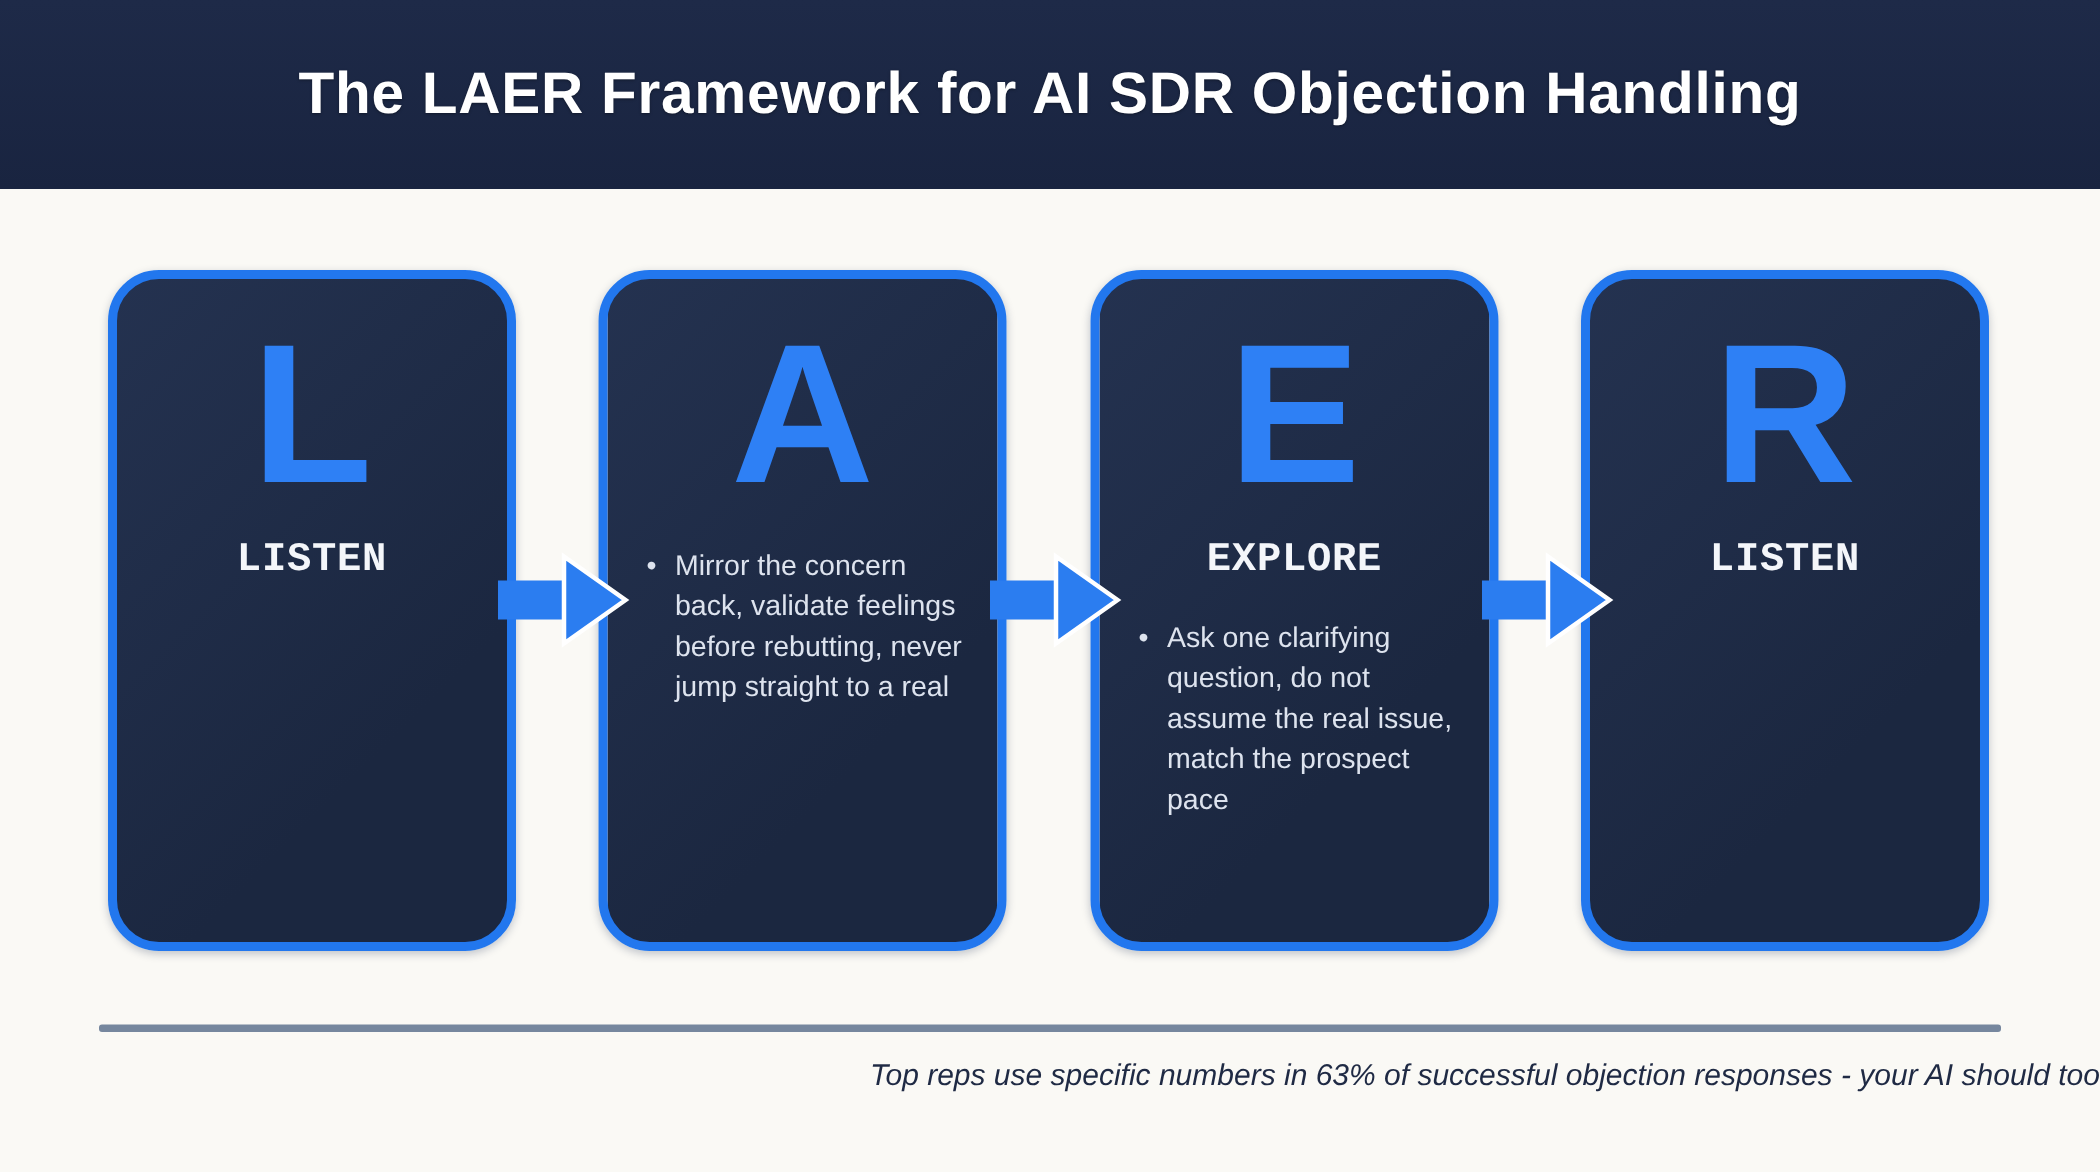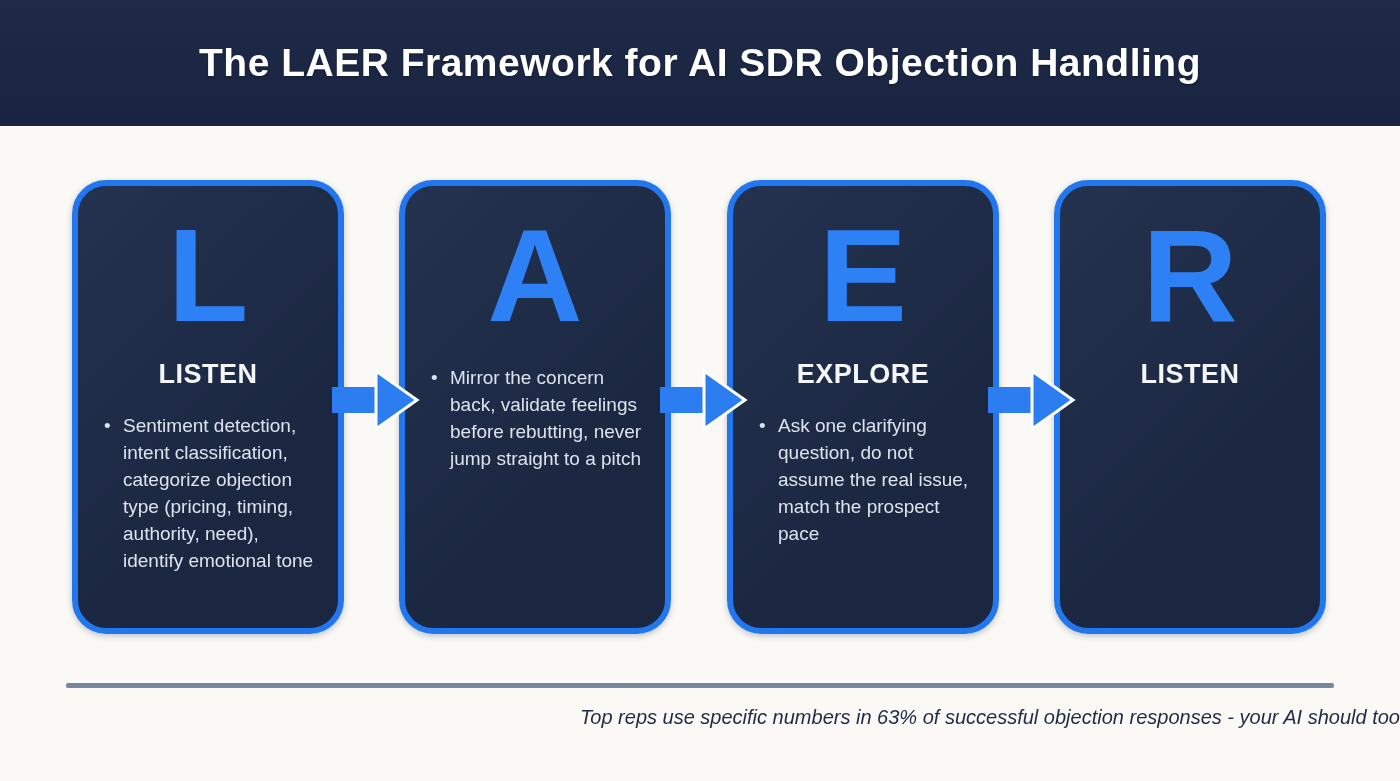--- a/index.html
+++ b/index.html
@@ -57,20 +57,21 @@
     color: #2e80f5;
   }
   .step-title {
     margin-top: 16px;
     font-size: 27px;
     line-height: 32px;
     font-weight: bold;
     color: #f4f6fa;
     letter-spacing: 0.5px;
     white-space: nowrap;
+    font-family: Liberation Mono, monospace;
   }
   .bullets {
     list-style: none;
     align-self: stretch;
     margin: 22px 22px 0 26px;
   }
   .bullets li {
     position: relative;
     padding-left: 19px;
     color: #dde3ee;
@@ -118,29 +119,26 @@
 
 <div class="header">
   <h1>The LAER Framework for AI SDR Objection Handling</h1>
 </div>
 
 <div class="board">
 
   <div class="card card-1">
     <div class="big-letter">L</div>
     <div class="step-title">LISTEN</div>
-    <ul class="bullets">
-      <li>Sentiment detection, intent classification, categorize objection type (pricing, timing, authority, need), identify emotional tone</li>
-    </ul>
   </div>
 
   <div class="card card-2">
     <div class="big-letter">A</div>
     <ul class="bullets">
-      <li>Mirror the concern back, validate feelings before rebutting, never jump straight to a pitch</li>
+      <li>Mirror the concern back, validate feelings before rebutting, never jump straight to a real</li>
     </ul>
   </div>
 
   <div class="card card-3">
     <div class="big-letter">E</div>
     <div class="step-title">EXPLORE</div>
     <ul class="bullets">
       <li>Ask one clarifying question, do not assume the real issue, match the prospect pace</li>
     </ul>
   </div>

